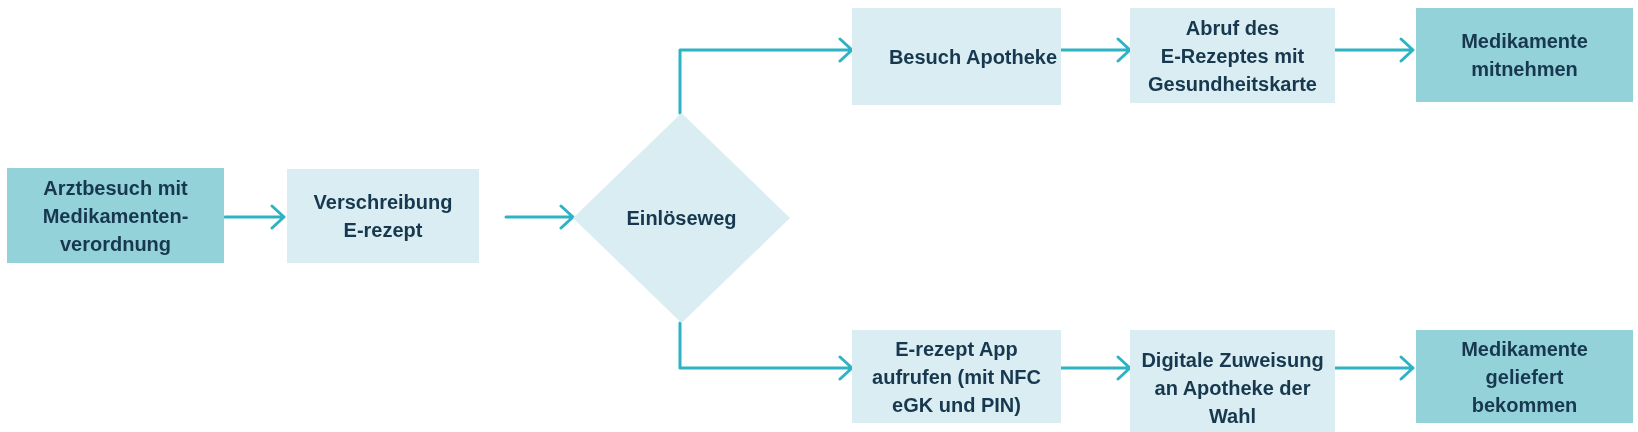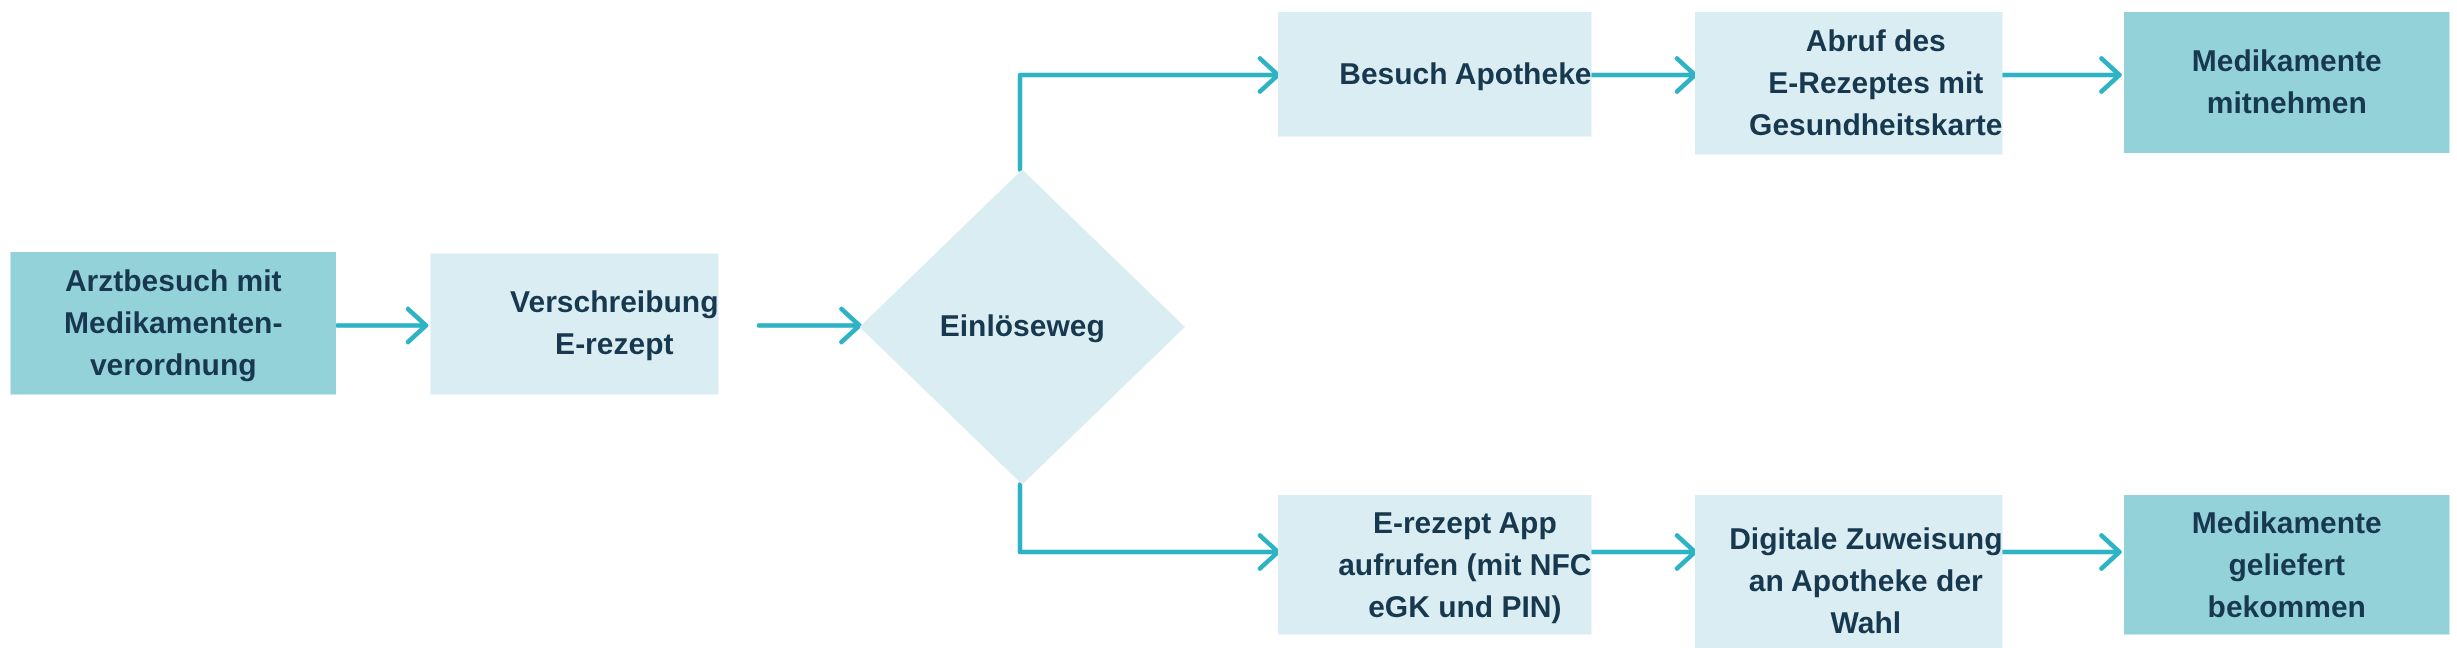--- a/index.html
+++ b/index.html
@@ -27,30 +27,30 @@
     fill:none;stroke:var(--c-arrow);stroke-width:3;
     stroke-linecap:round;stroke-linejoin:round;
   }
   .node{
     position:absolute;display:flex;align-items:center;justify-content:center;
     text-align:center;color:var(--c-text);
     font-size:20px;line-height:28px;font-weight:600;
     white-space:pre-line;
   }
   .node--highlight{background:var(--c-teal);}
-  .node--default{background:var(--c-light);justify-content:flex-end;}
+  .node--default{background:var(--c-light);}
   .node--decision{
     background:var(--c-light);
     clip-path:polygon(50% 0,100% 50%,50% 100%,0 50%);
   }
   
   .pos-arzt      {left:7px;   top:168px; width:217px; height:95px;justify-content:center;}
   .pos-versch    {left:287px; top:169px; width:192px; height:94px;}
   .pos-diamond   {left:573px; top:113px; width:217px; height:210px;}
-  .pos-besuch    {left:852px; top:8px;   width:209px; height:83px;padding-left:33px;}
+  .pos-besuch    {left:852px; top:8px;   width:209px; height:97px;padding-left:33px;}
   .pos-abruf     {left:1130px;top:8px;   width:205px; height:95px;}
   .pos-mitnehmen {left:1416px;top:8px;   width:217px; height:94px;}
   .pos-app       {left:852px; top:330px; width:209px; height:93px;}
   .pos-zuweisung {left:1130px;top:330px; width:205px; height:116px;}
   .pos-geliefert {left:1416px;top:330px; width:217px; height:93px;}
 </style>
 </head>
 <body>
 
 <div class="canvas">

